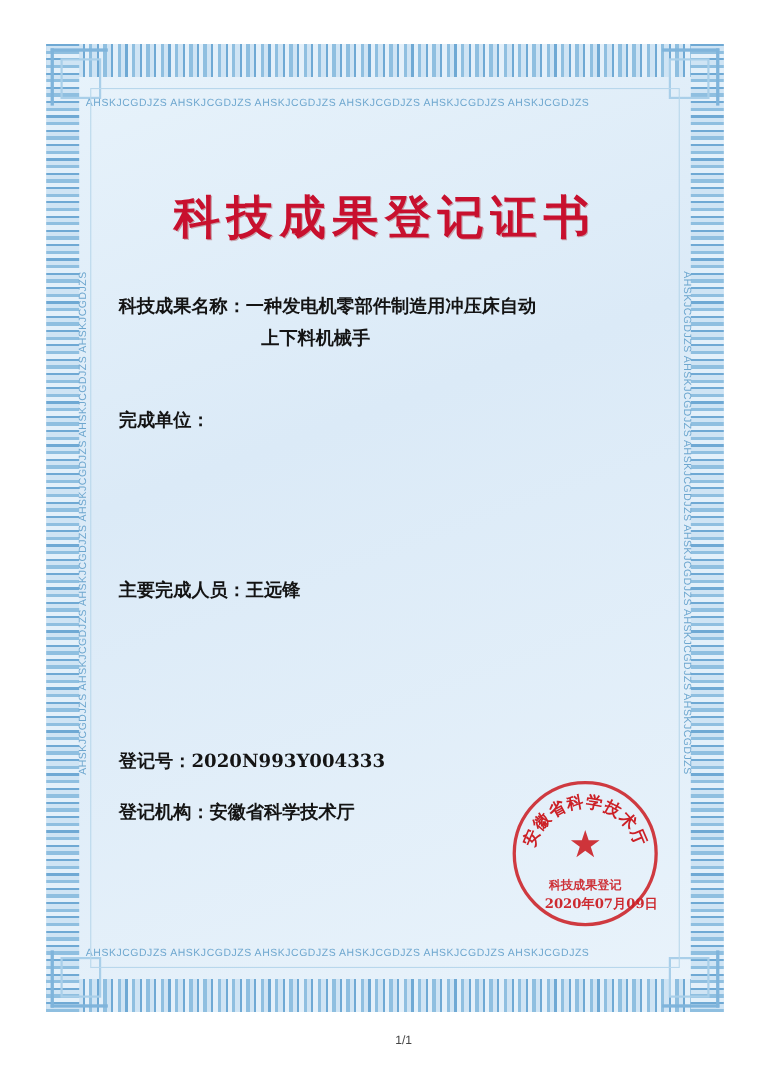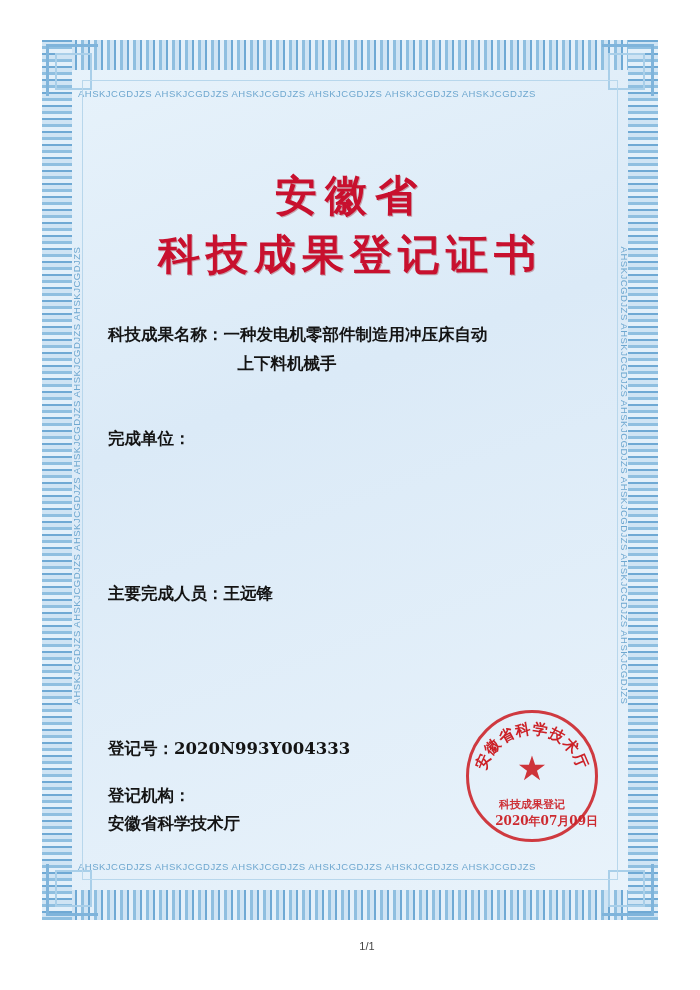--- a/index.html
+++ b/index.html
@@ -171,21 +171,21 @@
   .field-value .cont {
     display: block;
     padding-left: 14px;
   }
 
   .gap-unit  { height: 46px; }
   .gap-staff { height: 126px; }
   .gap-reg   { height: 126px; }
 
   .reg-row { margin-top: 0; }
-  .reg-row + .reg-row { margin-top: 18px; flex-direction: column; }
+  .reg-row + .reg-row { margin-top: 18px; }
 
   
   .seal {
     position: absolute;
     right: 8px;
     bottom: 26px;
     width: 132px;
     height: 132px;
   }
   .seal-ring {
@@ -275,21 +275,20 @@
     <div class="microtext micro-top">AHSKJCGDJZS AHSKJCGDJZS AHSKJCGDJZS AHSKJCGDJZS AHSKJCGDJZS AHSKJCGDJZS</div>
     <div class="microtext micro-bottom">AHSKJCGDJZS AHSKJCGDJZS AHSKJCGDJZS AHSKJCGDJZS AHSKJCGDJZS AHSKJCGDJZS</div>
     <div class="microtext micro-left">AHSKJCGDJZS AHSKJCGDJZS AHSKJCGDJZS AHSKJCGDJZS AHSKJCGDJZS AHSKJCGDJZS</div>
     <div class="microtext micro-right">AHSKJCGDJZS AHSKJCGDJZS AHSKJCGDJZS AHSKJCGDJZS AHSKJCGDJZS AHSKJCGDJZS</div>
 
     <div class="inner-frame"></div>
 
     <div class="content">
 
       <div class="title-block">
-        <div class="title-line1">安徽省</div>
         <div class="title-line2">科技成果登记证书</div>
       </div>
 
       <div class="fields">
 
         <div class="field-row">
           <span class="field-label">科技成果名称：</span>
           <span class="field-value">
             <span>一种发电机零部件制造用冲压床自动</span>
             <span class="cont">上下料机械手</span>

